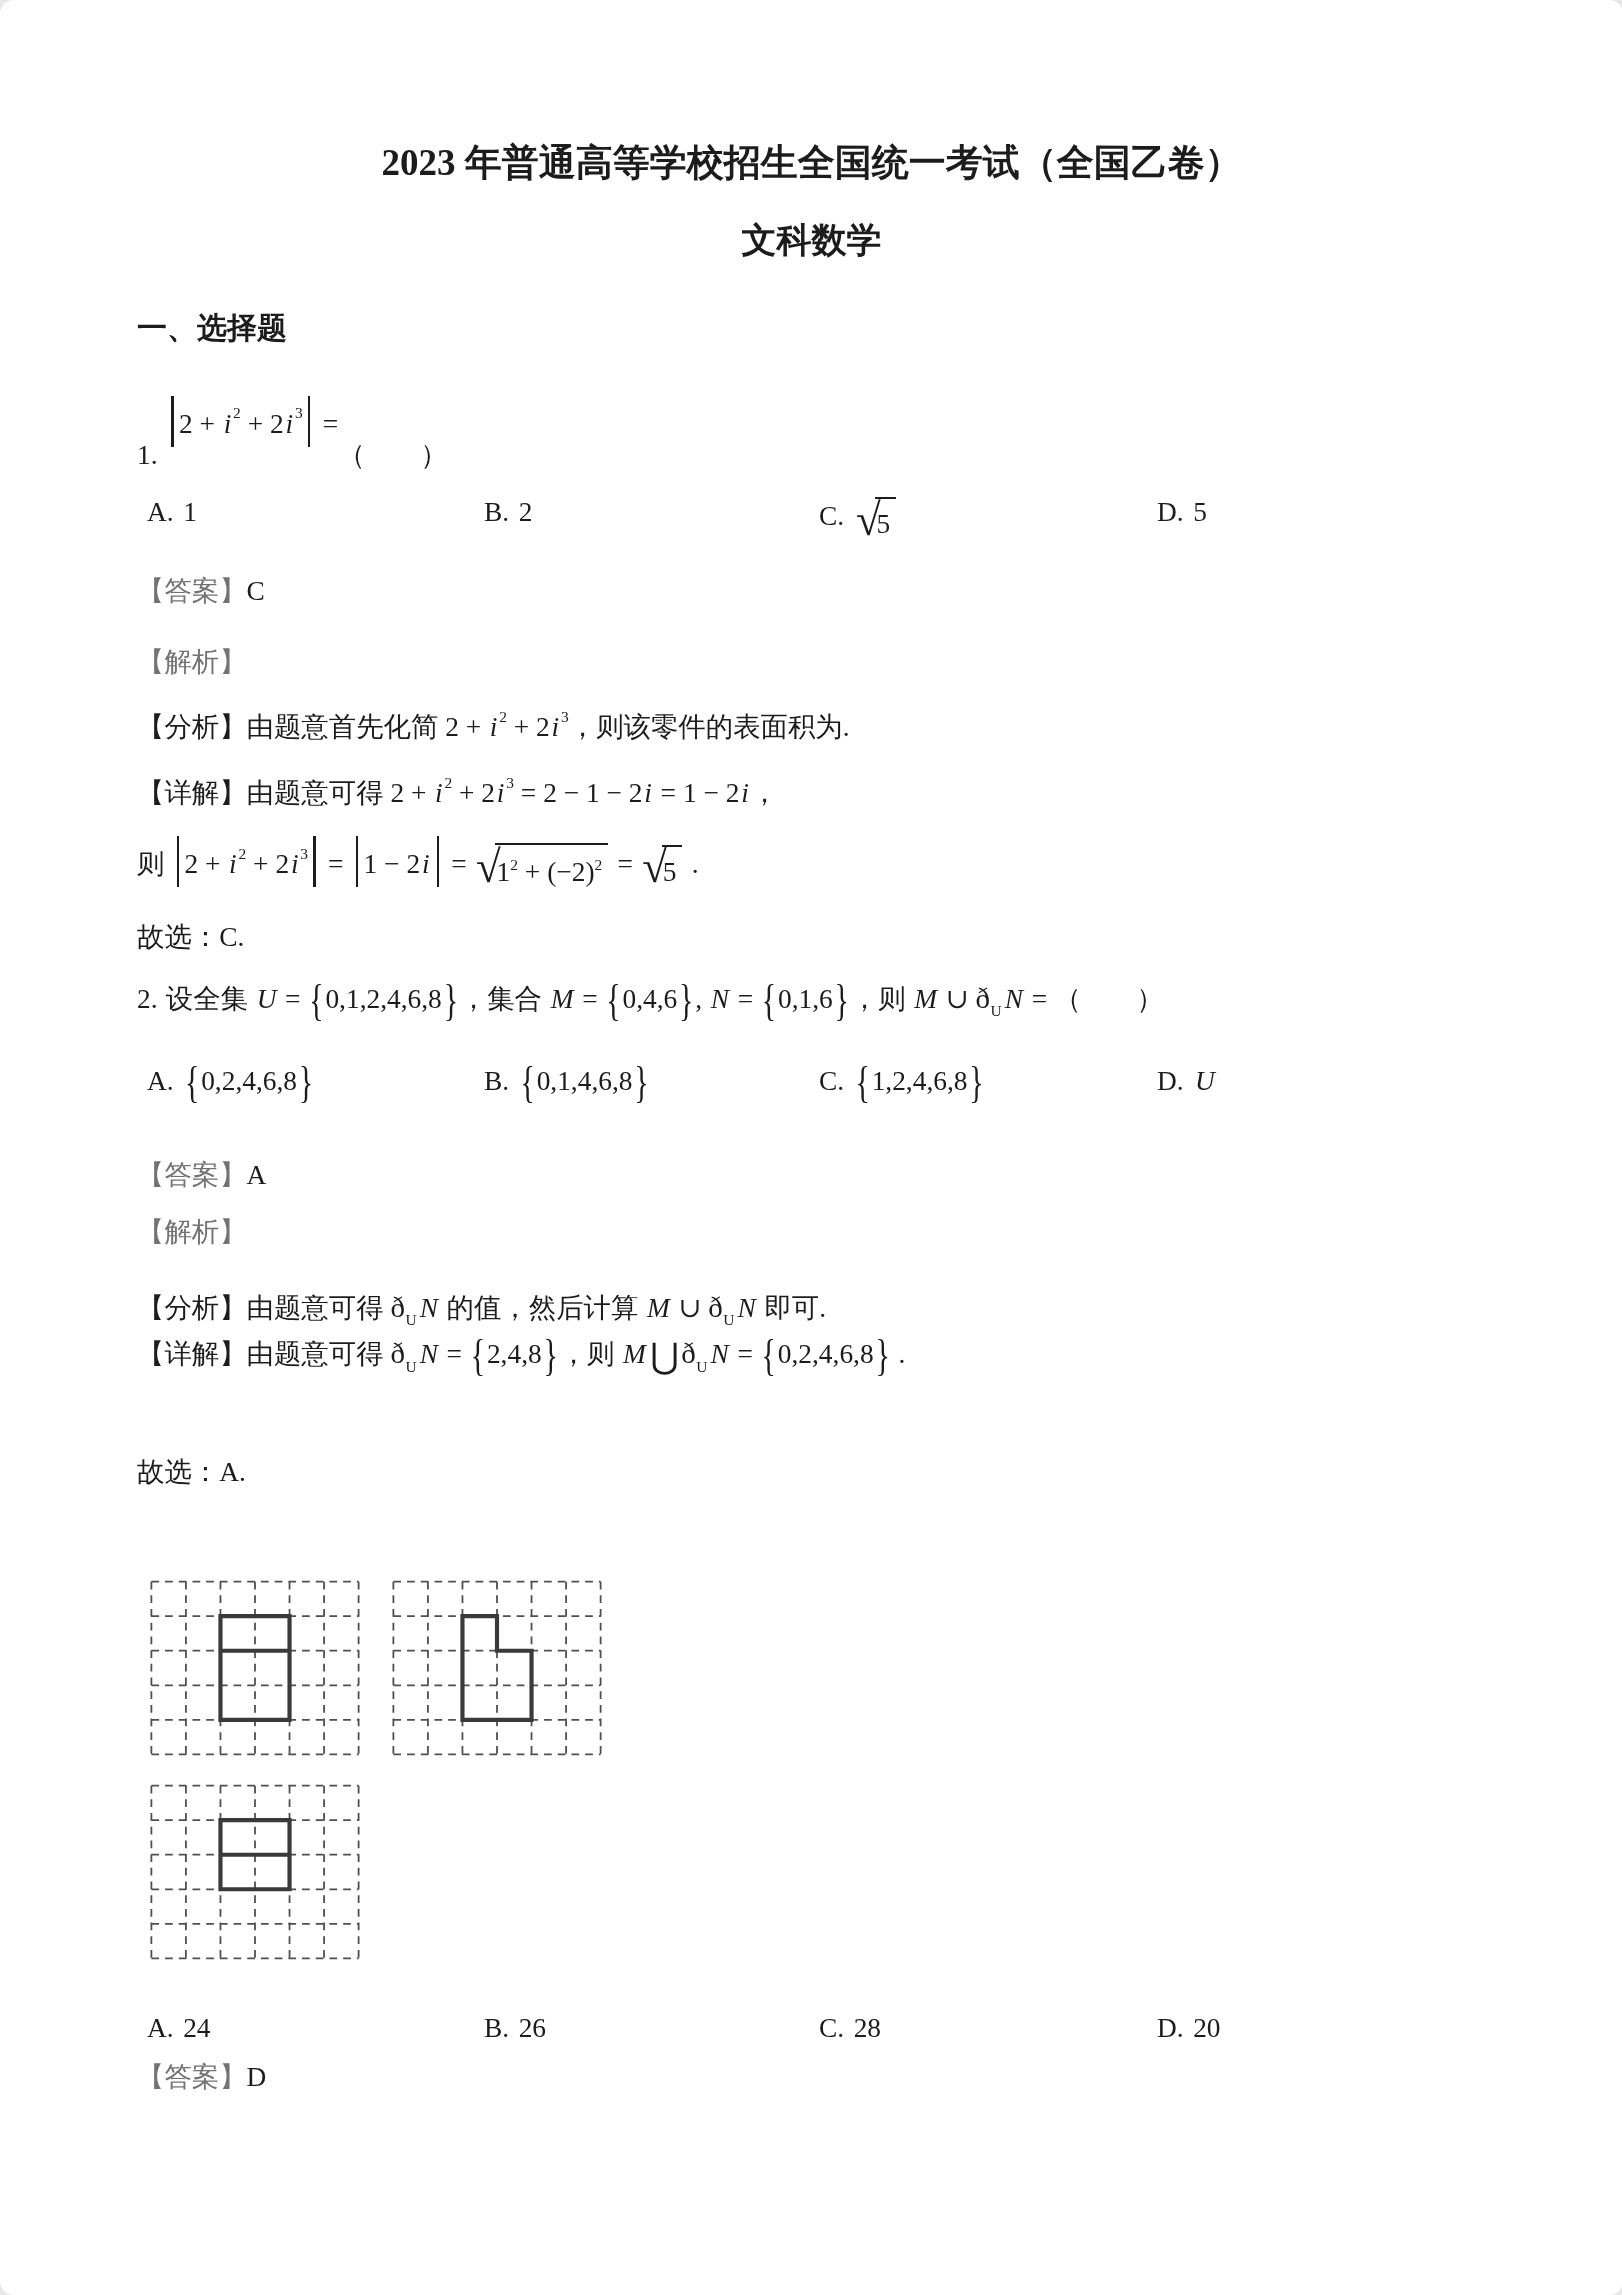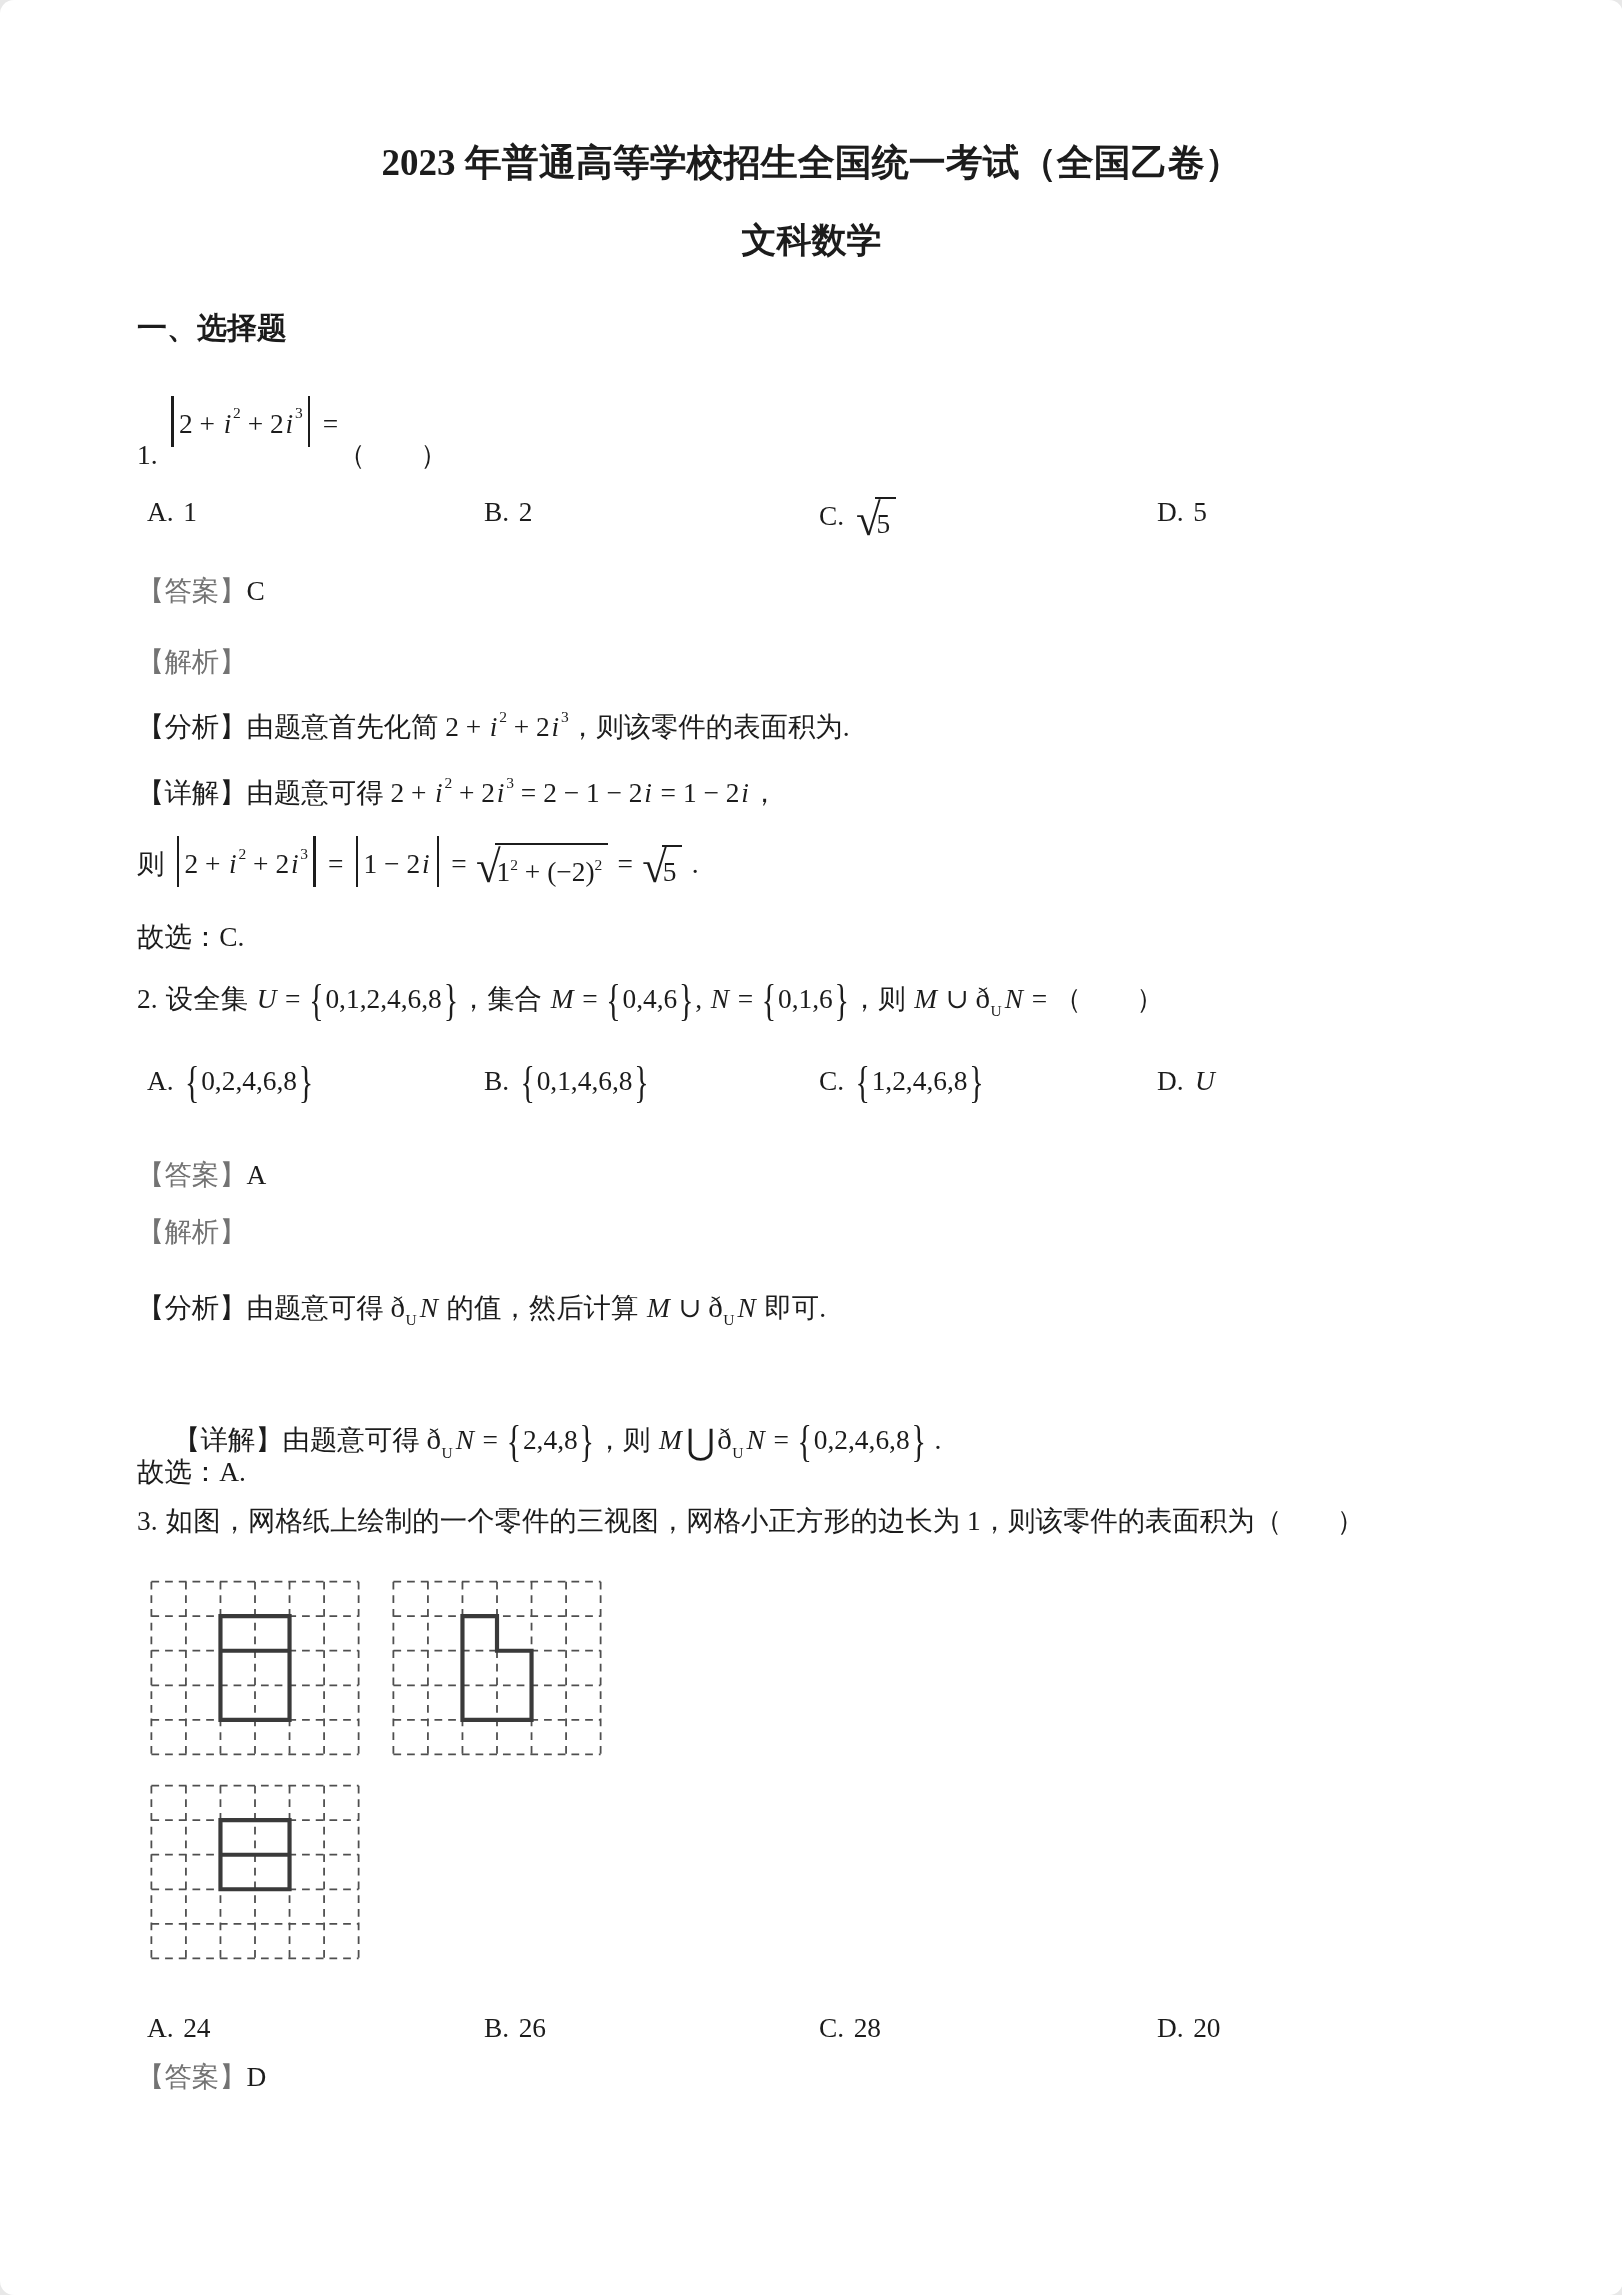--- a/index.html
+++ b/index.html
@@ -92,28 +92,25 @@
   </div>
   <div class="abs line" style="top:1158px;">
     <span class="blue">【答案】</span><span>A</span>
   </div>
   <div class="abs line" style="top:1215px;">
     <span class="blue">【解析】</span>
   </div>
   <div class="abs line" style="top:1289px;">
     <span>【分析】</span><span><span class="mt">由题意可得 </span><span class="mcmp"><span class="meth">ð</span><span class="msub">U</span></span><span class="mv">N</span><span class="mt"> 的值，然后计算 </span><span class="mv">M</span><span class="mt"> ∪ </span><span class="mcmp"><span class="meth">ð</span><span class="msub">U</span></span><span class="mv">N</span><span class="mt"> 即可.</span></span>
   </div>
-  <div class="abs line" style="top:1420px;margin-left:36px;">
+  <div class="abs line" style="top:1334px;">
     <span>【详解】</span><span><span class="mt">由题意可得 </span><span class="mcmp"><span class="meth">ð</span><span class="msub">U</span></span><span class="mv">N</span><span class="mt"> = </span><span class="mset"><span class="sbr">{</span><span class="mt">2,4,8</span><span class="sbr">}</span></span><span class="mt">，则 </span><span class="mv">M</span><span class="mcup">⋃</span><span class="mcmp"><span class="meth">ð</span><span class="msub">U</span></span><span class="mv">N</span><span class="mt"> = </span><span class="mset"><span class="sbr">{</span><span class="mt">0,2,4,6,8</span><span class="sbr">}</span></span><span class="mt"> .</span></span>
   </div>
   <div class="abs line" style="top:1455px;">故选：A.</div>
 
-  <div class="abs line" style="top:1504px;">
-    <span class="qnum">3.</span><span>如图，网格纸上绘制的一个零件的三视图，网格小正方形的边长为 1，则该零件的表面积为（　　）</span>
-  </div>
 
   <div class="abs fig" style="top:1579px;left:149px;"><svg width="212" height="178" viewBox="0 0 356 298">
         <line x1="4" y1="4" x2="4" y2="294" stroke="#4f4f4f" stroke-width="3" stroke-dasharray="13 10"></line>
         <line x1="62" y1="4" x2="62" y2="294" stroke="#4f4f4f" stroke-width="3" stroke-dasharray="13 10"></line>
         <line x1="120" y1="4" x2="120" y2="294" stroke="#4f4f4f" stroke-width="3" stroke-dasharray="13 10"></line>
         <line x1="178" y1="4" x2="178" y2="294" stroke="#4f4f4f" stroke-width="3" stroke-dasharray="13 10"></line>
         <line x1="236" y1="4" x2="236" y2="294" stroke="#4f4f4f" stroke-width="3" stroke-dasharray="13 10"></line>
         <line x1="294" y1="4" x2="294" y2="294" stroke="#4f4f4f" stroke-width="3" stroke-dasharray="13 10"></line>
         <line x1="352" y1="4" x2="352" y2="294" stroke="#4f4f4f" stroke-width="3" stroke-dasharray="13 10"></line>
         <line x1="4" y1="4" x2="352" y2="4" stroke="#4f4f4f" stroke-width="3" stroke-dasharray="13 10"></line>

